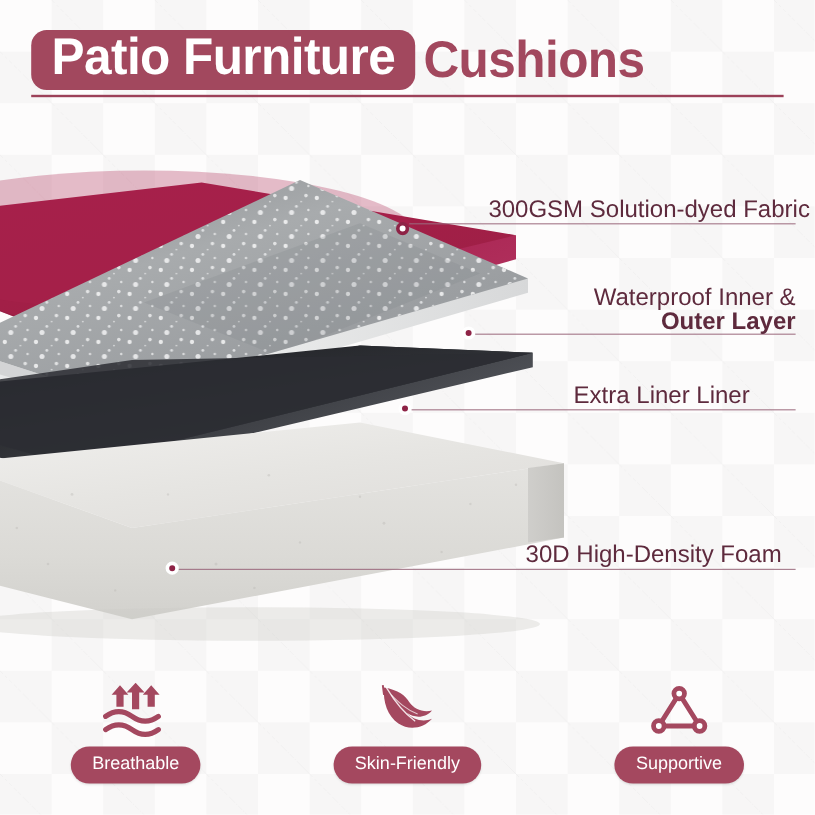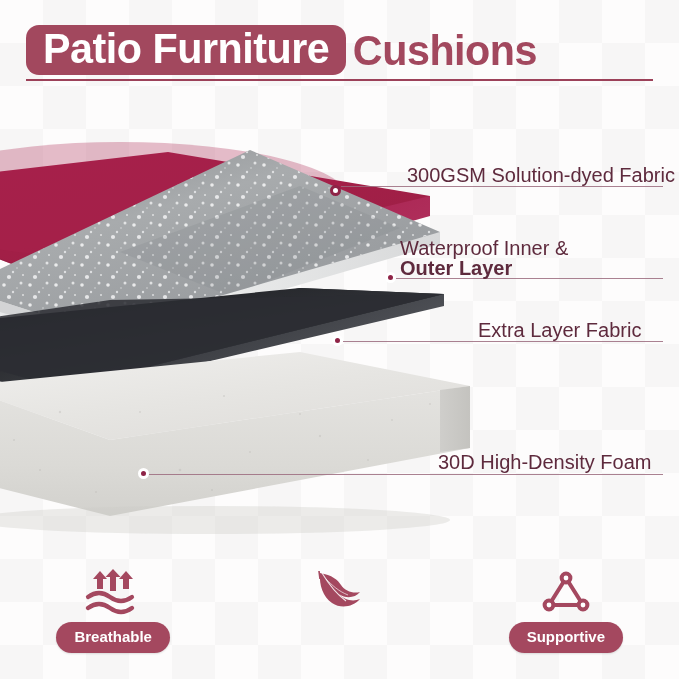--- a/index.html
+++ b/index.html
@@ -92,21 +92,21 @@
     opacity: .85;
   }
 
   .callout-text {
     position: absolute;
     color: #5e2a3d;
     font-size: 20px;
     line-height: 20px;
     white-space: nowrap;
   }
-  .callout-text.right { text-align: left; }
+  .callout-text.right { text-align: right; }
 
   .callout-dot {
     position: absolute;
     width: 11px;
     height: 11px;
     border-radius: 50%;
     background: #ffffff;
     border: 3px solid #8e2346;
   }
   .callout-dot.filled { background: #8e2346; border: 3px solid #ffffff; }
@@ -137,21 +137,21 @@
     justify-content: center;
   }
 
   .feature-badge {
     margin-top: 6px;
     background: #a4485f;
     color: #ffffff;
     border-radius: 20px;
     padding: 7px 18px 8px 18px;
     font-size: 15px;
-    font-weight: bold;
+    font-weight: normal;
     line-height: 16px;
     white-space: nowrap;
     box-shadow: 0 1px 2px rgba(0,0,0,.12);
   }
 </style>
 </head>
 <body>
 
 <div id="page">
 
@@ -298,21 +298,21 @@
   <div class="callout">
     <span class="callout-dot filled" style="left:385px; top:272px;"></span>
     <span class="callout-line" style="left:396px; top:278px; width:267px;"></span>
     <span class="callout-text right" style="left:400px; top:238px; width:263px;">Waterproof Inner  &amp;</span>
     <span class="callout-text right" style="left:400px; top:258px; width:263px;font-weight:bold;">Outer Layer</span>
   </div>
 
   <div class="callout">
     <span class="callout-dot filled" style="left:332px; top:335px;"></span>
     <span class="callout-line" style="left:343px; top:341px; width:320px;"></span>
-    <span class="callout-text" style="left:478px; top:320px;">Extra Layer Fabric</span>
+    <span class="callout-text" style="left:478px; top:320px;">Extra Liner Liner</span>
   </div>
 
   <div class="callout">
     <span class="callout-dot filled" style="left:138px; top:468px;"></span>
     <span class="callout-line" style="left:149px; top:474px; width:514px;"></span>
     <span class="callout-text" style="left:438px; top:452px;">30D High-Density Foam</span>
   </div>
 
   <div id="features">
 
@@ -335,20 +335,21 @@
 
     <div class="feature">
       <div class="feature-icon">
         <svg width="62" height="46" viewBox="0 0 62 46" xmlns="http://www.w3.org/2000/svg">
           <path d="M12 4 C11 16 15 28 24 34 C33 40 45 38 52 30 C45 33 36 31 31 25 C38 30 47 29 52 23 C45 25 37 22 33 16 C30 11 24 6 12 4 Z" fill="#a4485f"></path>
           <path d="M14 4 C20 14 27 24 38 32" stroke="#ffffff" stroke-width="1.1" fill="none" opacity="0.85"></path>
           <path d="M18 10 C24 16 30 22 40 26" stroke="#ffffff" stroke-width="0.9" fill="none" opacity="0.7"></path>
           <path d="M11 2 L12 10" stroke="#a4485f" stroke-width="1.6" fill="none"></path>
         </svg>
       </div>
+      <div class="feature-badge">Skin-Friendly</div>
     </div>
 
 
     <div class="feature">
       <div class="feature-icon">
         <svg width="62" height="46" viewBox="0 0 62 46" xmlns="http://www.w3.org/2000/svg">
           <g stroke="#a4485f" stroke-width="4" fill="none" stroke-linecap="round">
             <line x1="31" y1="9" x2="14" y2="36"></line>
             <line x1="31" y1="9" x2="48" y2="36"></line>
             <line x1="14" y1="36" x2="48" y2="36"></line>

